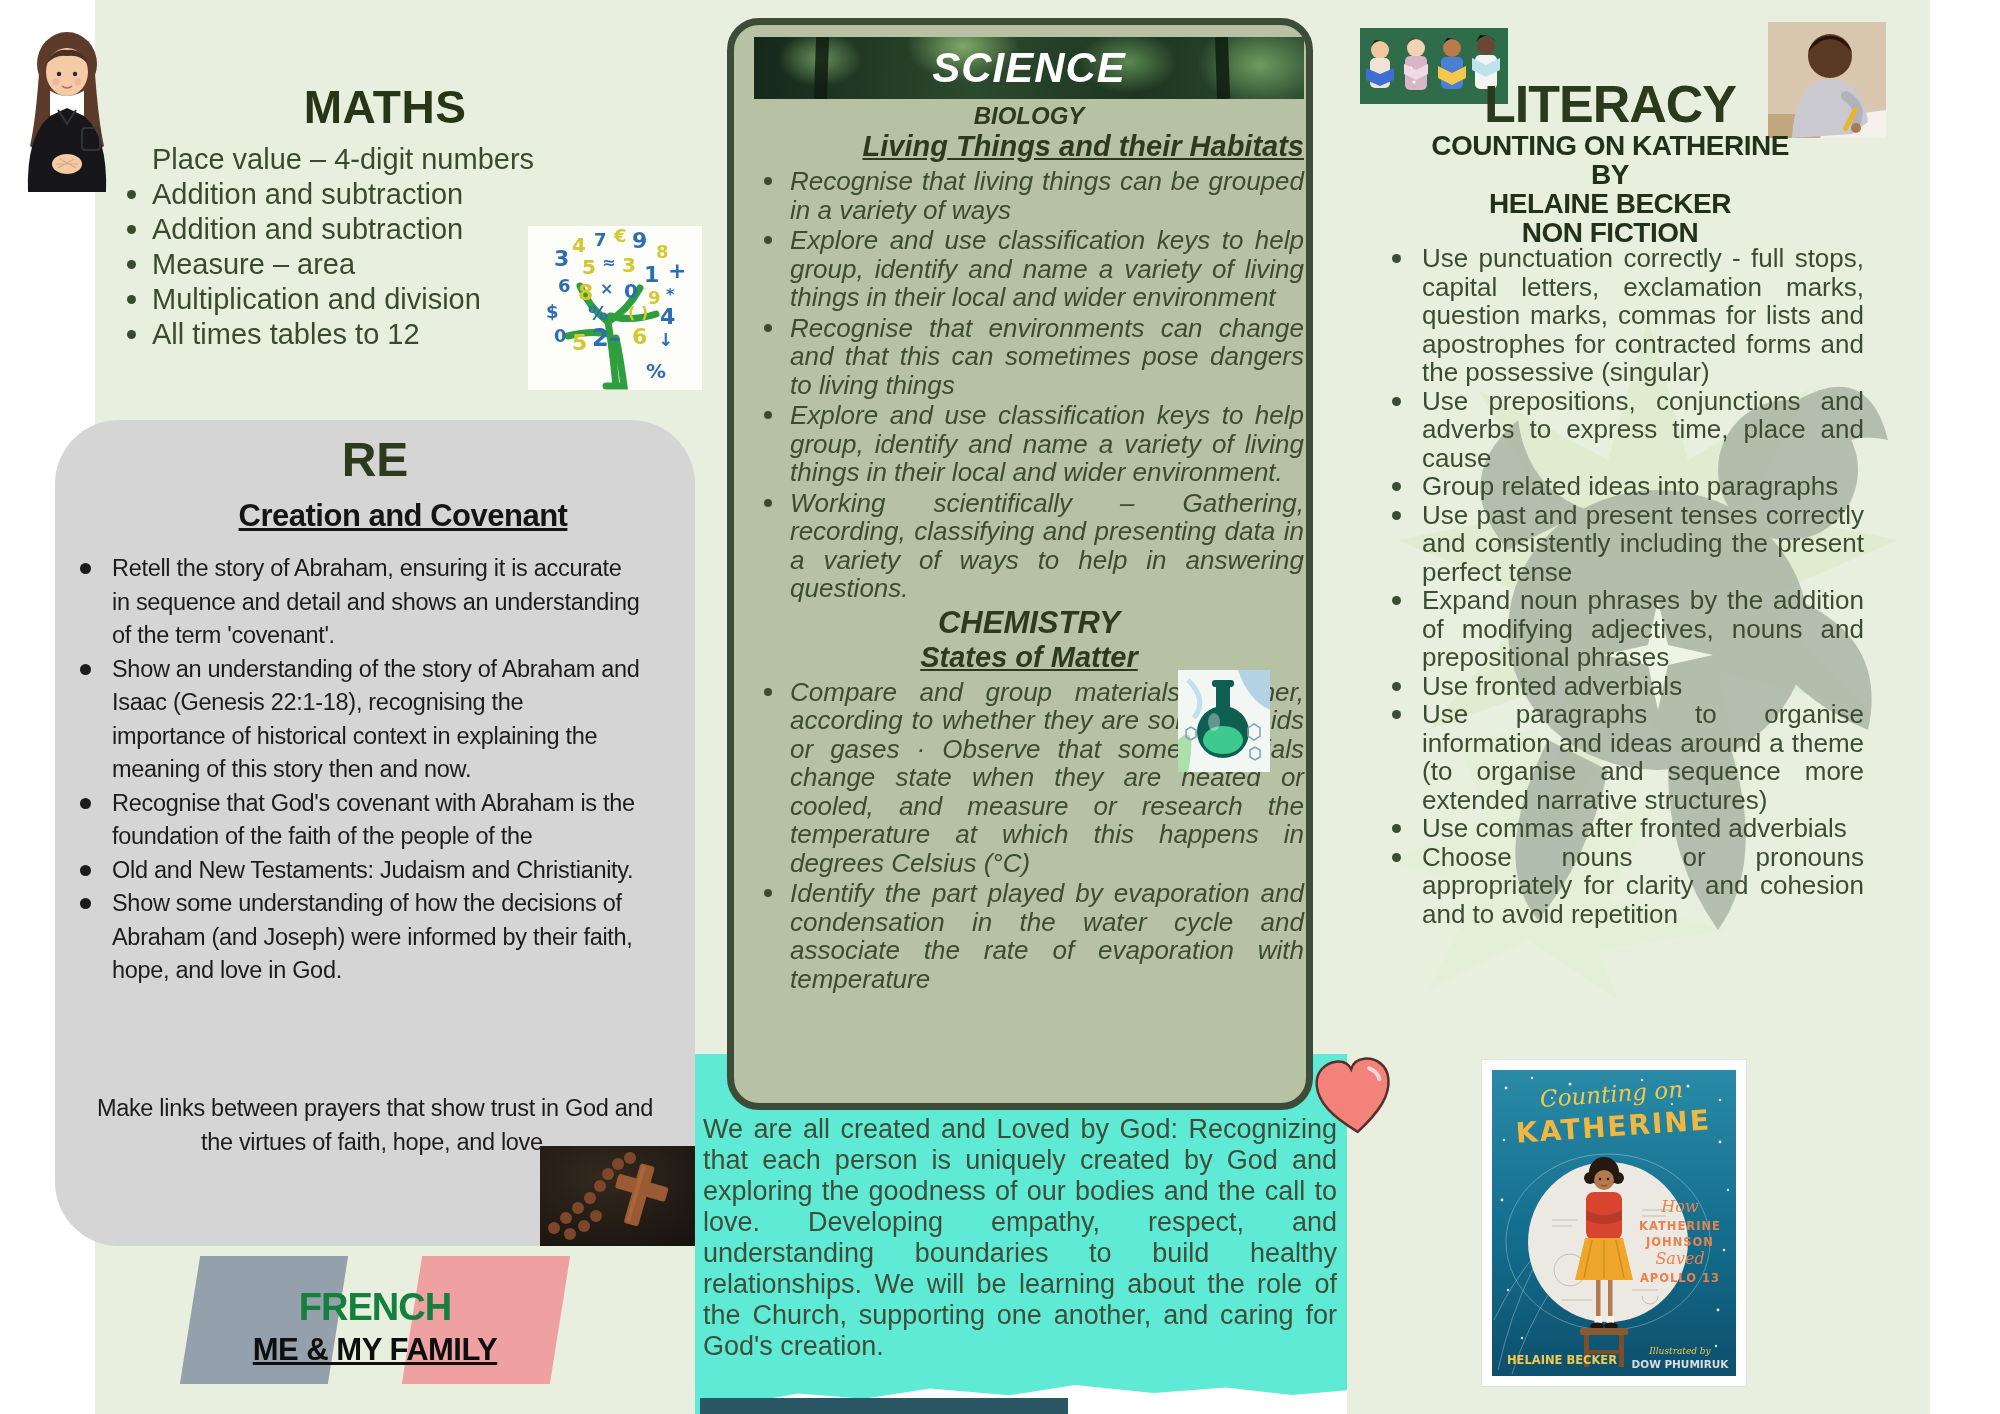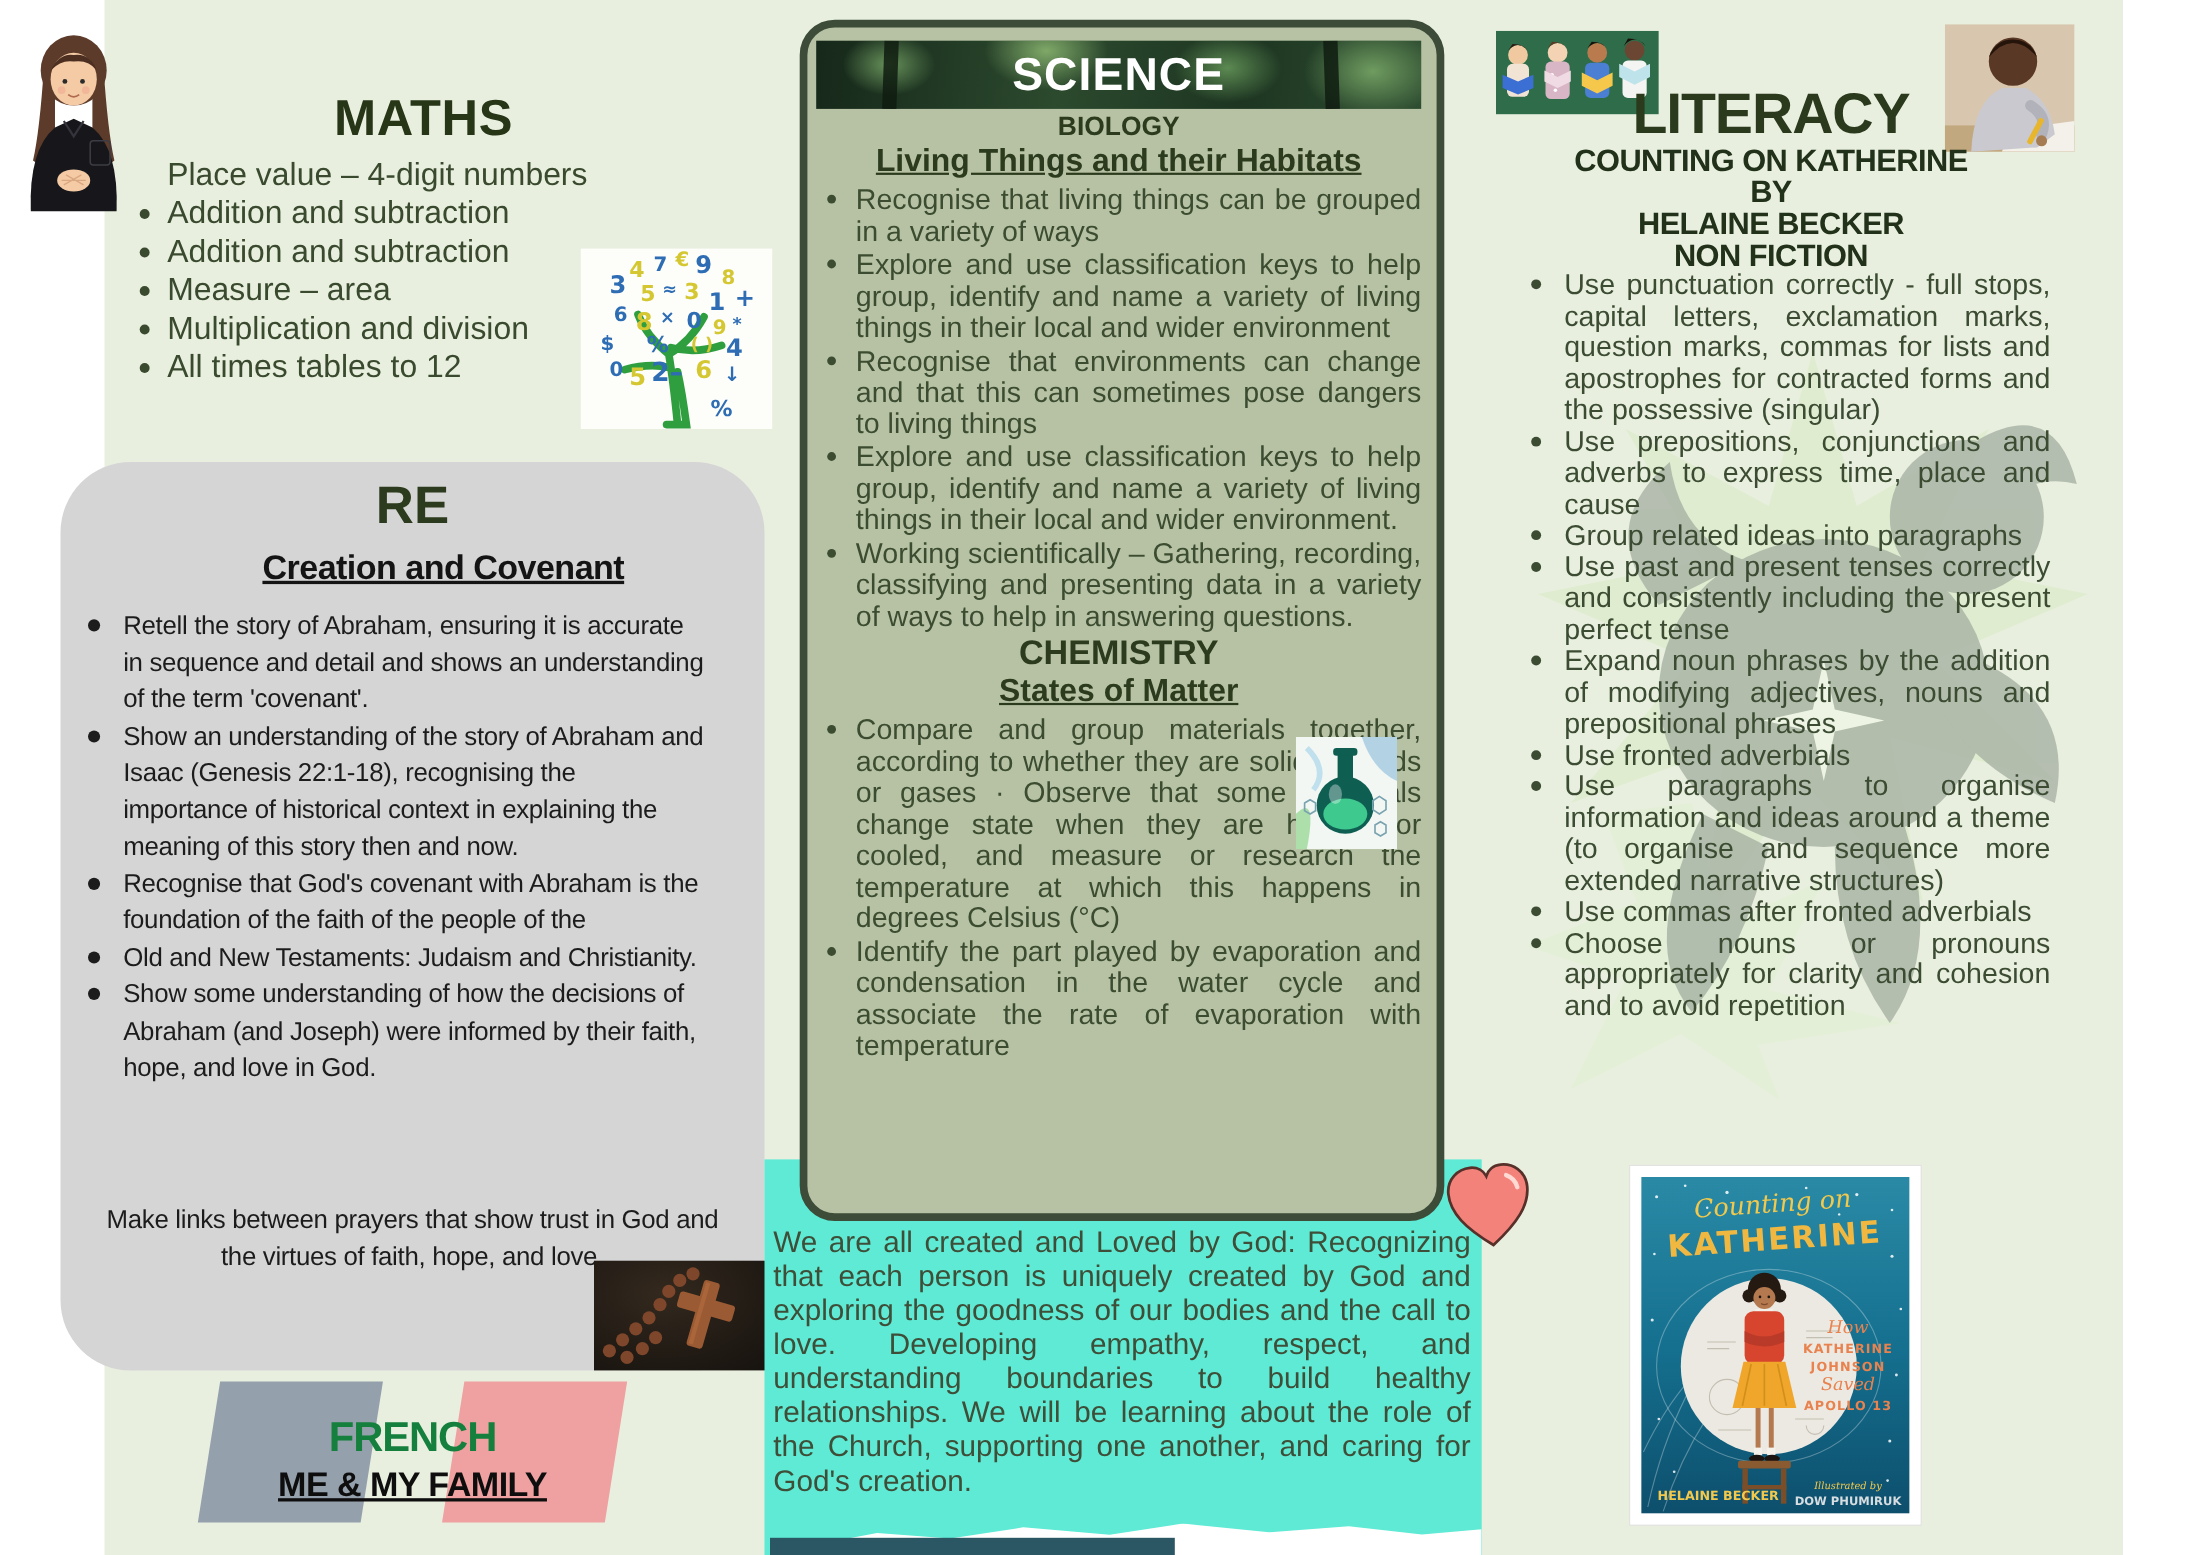--- a/index.html
+++ b/index.html
@@ -33,34 +33,34 @@
   .rosary{left:540px;top:1146px;width:156px;height:100px;}
   
   .flag-blue{left:190px;top:1256px;width:148px;height:128px;background:#94a0ac;transform:skewX(-9deg);}
   .flag-red{left:412px;top:1256px;width:148px;height:128px;background:#efa0a0;transform:skewX(-9deg);}
   .french-title{left:230px;top:1286px;width:290px;text-align:center;font-size:38px;font-weight:700;color:#15803d;letter-spacing:-1px;}
   .french-sub{left:200px;top:1332px;width:350px;text-align:center;font-size:31px;font-weight:800;color:#0e0e0e;
     text-decoration:underline;letter-spacing:-.5px;}
   
   .science-box{left:727px;top:18px;width:572px;height:1078px;background:#b6c2a3;
     border:7px solid #3d4b39;border-radius:32px;}
-  .science-inner{position:absolute;left:0;top:0;width:100%;height:100%;padding:12px 14px 0 8px;box-sizing:border-box;}
+  .science-inner{position:absolute;left:12px;top:0;width:100%;height:100%;padding:12px 14px 0 8px;box-sizing:border-box;font-style:italic;}
   .banner{height:62px;position:relative;overflow:hidden;
     background:
       radial-gradient(60px 40px at 12% 35%, #67915a 0%, rgba(0,0,0,0) 70%),
       radial-gradient(80px 50px at 38% 15%, #7fa868 0%, rgba(0,0,0,0) 70%),
       radial-gradient(70px 45px at 68% 40%, #5c8a52 0%, rgba(0,0,0,0) 70%),
       radial-gradient(90px 60px at 92% 45%, #6f9c60 0%, rgba(0,0,0,0) 70%),
       linear-gradient(95deg, #16281a, #2c4a2e 40%, #1d3521 70%, #2e4d31);}
   .banner::before,.banner::after{content:'';position:absolute;top:0;width:13px;height:100%;background:#0f1c11;opacity:.85;}
   .banner::before{left:11%;transform:rotate(2deg);}
   .banner::after{left:84%;transform:rotate(-2deg);}
   .banner-title{position:relative;text-align:center;line-height:62px;font-size:42px;font-weight:800;color:#ffffff;letter-spacing:1px;}
   .bio-title{text-align:center;font-size:24px;font-weight:800;color:#2c3b1d;margin-top:3px;}
-  .bio-sub{text-align:center;font-size:29px;line-height:33px;font-weight:800;color:#2c3b1d;text-decoration:underline;}
+  .bio-sub{text-align:right;font-size:29px;line-height:33px;font-weight:800;color:#2c3b1d;text-decoration:underline;}
   .sci-list{margin:4px 0 0 0;padding:0;list-style:none;}
   .sci-list li{font-size:26px;line-height:28.5px;color:#3c4c30;padding-left:36px;position:relative;text-align:justify;margin-bottom:2px;}
   .sci-list li::before{content:'';position:absolute;left:10px;top:10px;width:8px;height:8px;border-radius:50%;background:#3c4c30;}
   .chem-title{text-align:center;font-size:31px;font-weight:800;color:#2c3b1d;margin-top:2px;}
   .chem-sub{text-align:center;font-size:29px;font-weight:800;color:#2c3b1d;text-decoration:underline;}
   .flask{position:absolute;right:36px;top:645px;width:92px;height:102px;}
   
   .rshe{left:695px;top:1054px;width:652px;height:360px;background:#5eead4;}
   .rshe-title{margin:10px 0 2px 0;text-align:center;font-size:42px;font-weight:800;color:#2c3b1d;}
   .rshe-body{padding:0 10px 0 8px;font-size:27px;line-height:31px;text-align:justify;color:#3e4e38;}

